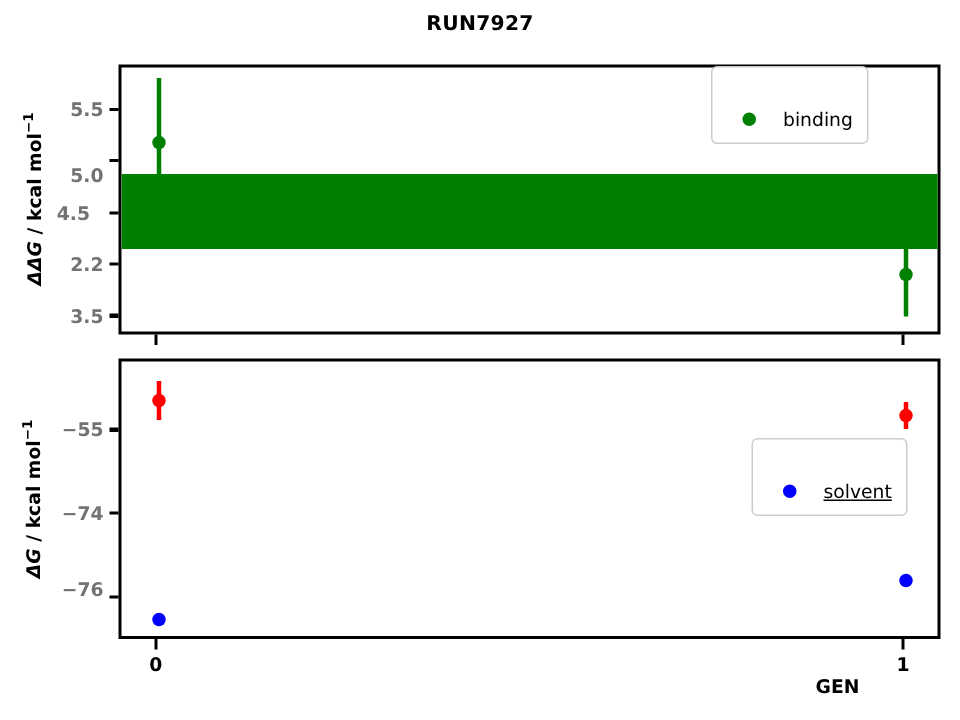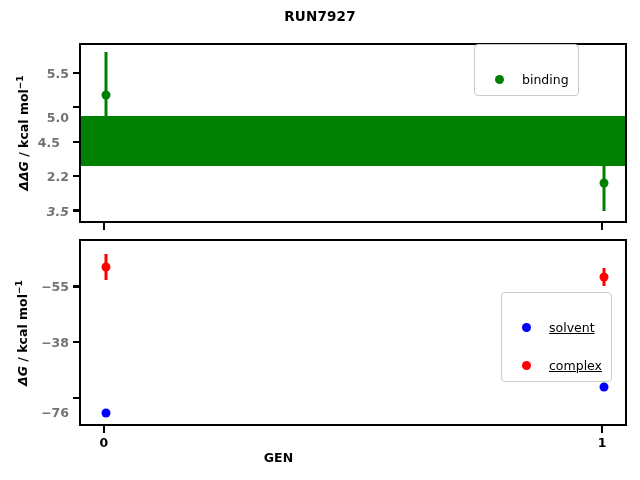--- a/index.html
+++ b/index.html
@@ -160,21 +160,21 @@
   <div id="top-ticks">
       <div style="position: absolute; left: 72.5px; top: 71.5552px; width: 6.5px; height: 2.2px; background: rgb(0, 0, 0);"></div>
       <div class="ytick-label" style="left: 25px; top: 72.6552px; width: 44px;">5.5</div>
       <div style="position: absolute; left: 72.5px; top: 106.038px; width: 6.5px; height: 2.2px; background: rgb(0, 0, 0);"></div>
       <div class="ytick-label" style="left: 25px; top: 107.138px; width: 44px; margin-top: 10px;">5.0</div>
       <div style="position: absolute; left: 72.5px; top: 140.521px; width: 6.5px; height: 2.2px; background: rgb(0, 0, 0);"></div>
       <div class="ytick-label" style="left: 16px; top: 141.621px; width: 44px;">4.5</div>
       <div style="position: absolute; left: 72.5px; top: 175.003px; width: 6.5px; height: 2.2px; background: rgb(0, 0, 0);"></div>
       <div class="ytick-label" style="left: 25px; top: 176.103px; width: 44px;">2.2</div>
       <div style="position: absolute; left: 72.5px; top: 209.486px; width: 6.5px; height: 2.2px; background: rgb(0, 0, 0);"></div>
-      <div class="ytick-label" style="left: 25px; top: 210.586px; width: 44px; font-style: italic;">3.5</div>
+      <div class="ytick-label" style="left: 25px; top: 210.586px; width: 44px;">3.5</div>
       <div style="position: absolute; left: 102.809px; top: 223px; width: 2.2px; height: 6.5px; background: rgb(0, 0, 0);"></div>
       <div style="position: absolute; left: 600.991px; top: 223px; width: 2.2px; height: 6.5px; background: rgb(0, 0, 0);"></div>
     </div>
 
   <div class="ylabel" id="ylabel-top" style="left: -35.5px; top: 125px;">
     <span class="mathital">ΔΔG</span><span> / kcal mol</span><span class="sup">−1</span>
   </div>
 
   <div class="legend" id="legend-top" style="left:474px; top:44px;">
     <div class="legend-row">
@@ -193,46 +193,40 @@
       <div class="errbar" style="left: 24.9091px; top: 12.8388px; height: 26.5149px; background: rgb(255, 0, 0);"></div>
       <div class="marker" style="left: 24.9091px; top: 25.9567px; width: 9px; height: 9px; background: rgb(255, 0, 0);"></div>
       <div class="errbar" style="left: 523.091px; top: 27.0731px; height: 18.1418px; background: rgb(255, 0, 0);"></div>
       <div class="marker" style="left: 523.091px; top: 36.2836px; width: 9px; height: 9px; background: rgb(255, 0, 0);"></div>
     </div>
 
   <div id="bottom-ticks">
       <div style="position: absolute; left: 72.5px; top: 285.348px; width: 6.5px; height: 2.2px; background: rgb(0, 0, 0);"></div>
       <div class="ytick-label" style="left: 25px; top: 286.448px; width: 44px;">−55</div>
       <div style="position: absolute; left: 72.5px; top: 341.169px; width: 6.5px; height: 2.2px; background: rgb(0, 0, 0);"></div>
-      <div class="ytick-label" style="left: 25px; top: 342.269px; width: 44px;">−38</div>
+      <div class="ytick-label" style="left: 25px; top: 342.269px; width: 44px;">−74</div>
       <div style="position: absolute; left: 72.5px; top: 396.99px; width: 6.5px; height: 2.2px; background: rgb(0, 0, 0);"></div>
-      <div class="ytick-label" style="left: 25px; top: 412px; width: 44px;">−76</div>
+      <div class="ytick-label" style="left: 25px; top: 393px; width: 44px;">−76</div>
     </div>
 
   <div id="bottom-xticks">
       <div style="position: absolute; left: 102.809px; top: 426px; width: 2.2px; height: 6.5px; background: rgb(0, 0, 0);"></div>
       <div class="xtick-label" style="left: 103.909px; top: 435px;">0</div>
       <div style="position: absolute; left: 600.991px; top: 426px; width: 2.2px; height: 6.5px; background: rgb(0, 0, 0);"></div>
       <div class="xtick-label" style="left: 602.091px; top: 435px;">1</div>
     </div>
 
   <div class="ylabel" id="ylabel-bottom" style="left: -31px; top: 324.5px;">
     <span class="mathital">ΔG</span><span> / kcal mol</span><span class="sup">−1</span>
   </div>
 
-  <div class="xlabel" id="xlabel-bottom" style="left:0; top:450px; width:557px;">GEN</div>
+  <div class="xlabel" id="xlabel-bottom" style="left:16px; top:450px; width:557px;text-align:right;">GEN</div>
 
   <div class="legend" id="legend-bottom" style="left:501px; top:292px;text-decoration:underline;">
     <div class="legend-row">
       <span class="legend-handle">
         <span class="legend-dot" style="background:#0000ff;"></span>
       </span>
       <span class="legend-text">solvent</span>
     </div>
-    <div class="legend-row">
-      <span class="legend-handle">
-        <span class="legend-dot" style="background:#ff0000;"></span>
-      </span>
-      <span class="legend-text">complex</span>
-    </div>
   </div>
 
 </div>
 
 </body></html>

